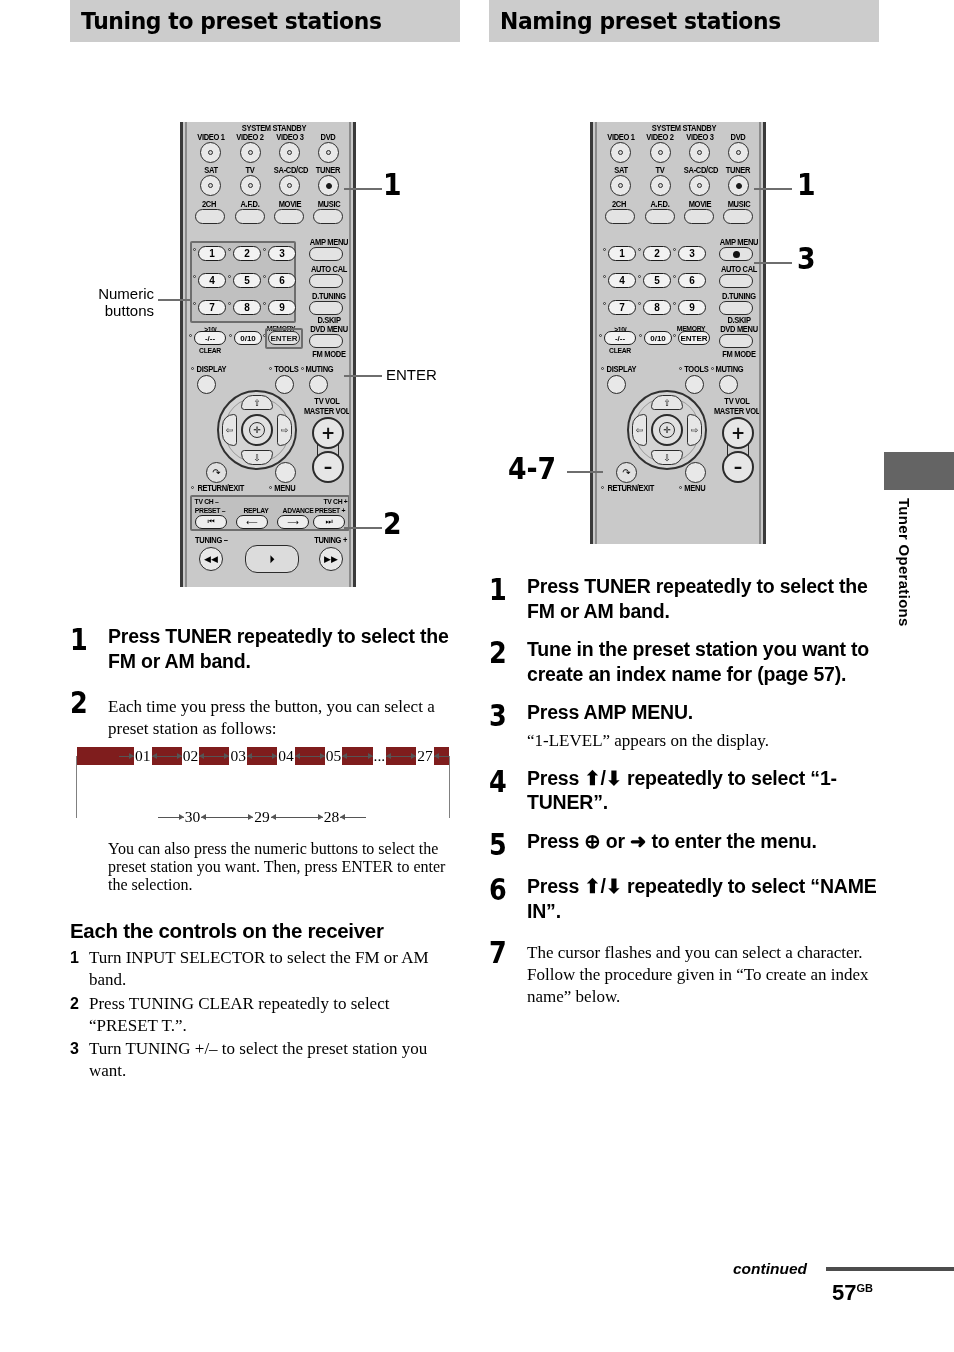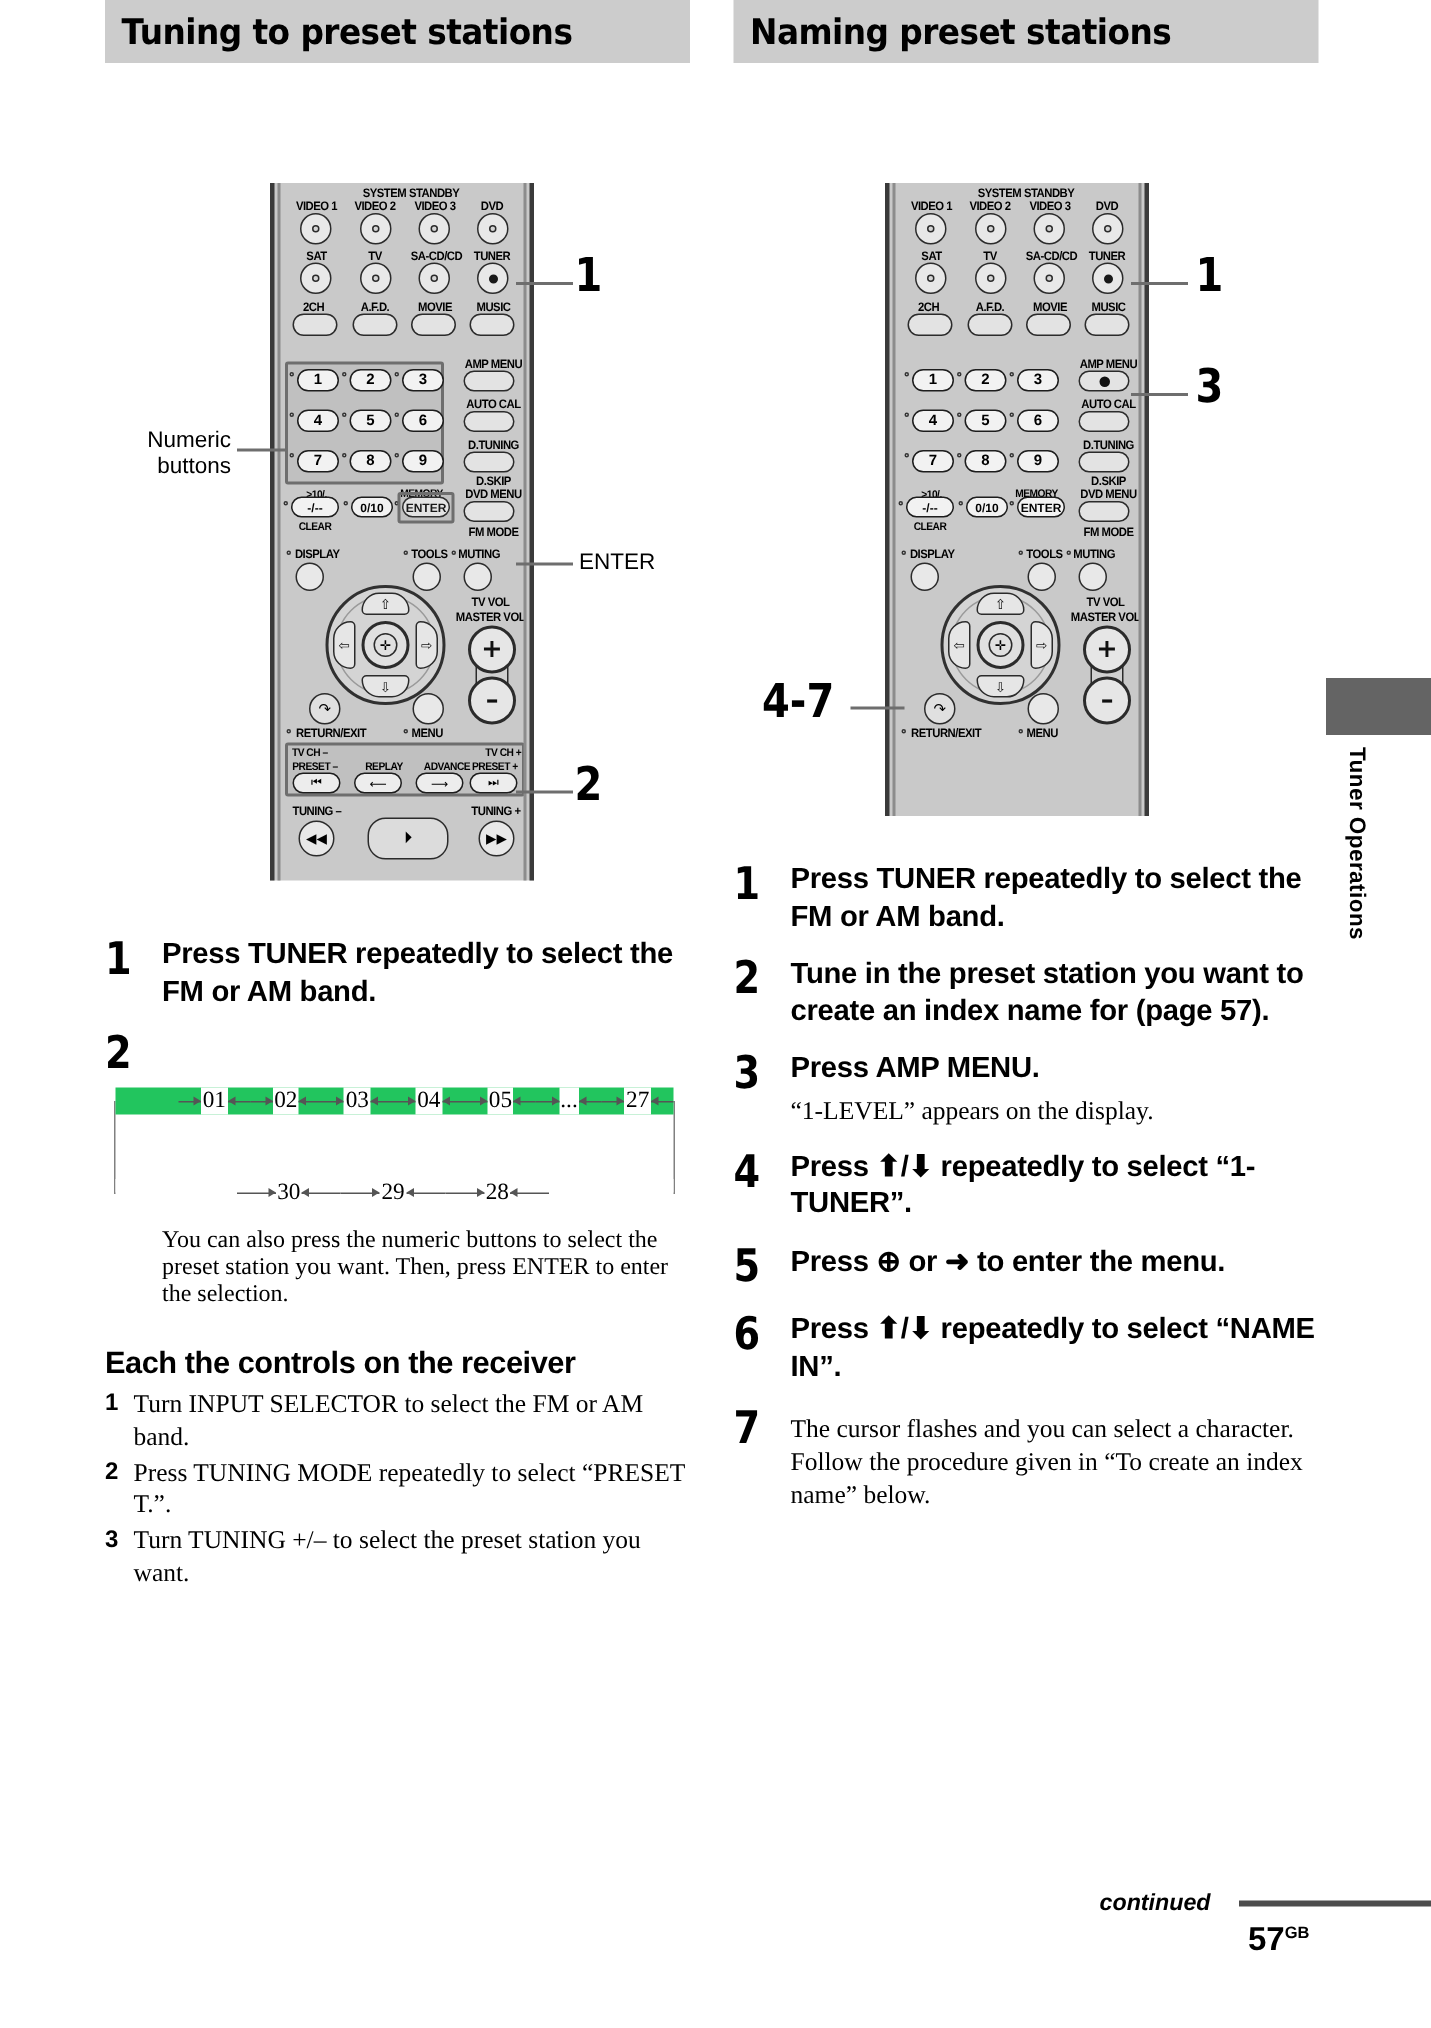--- a/index.html
+++ b/index.html
@@ -100,21 +100,21 @@
     border-top:none;
     font-family:"Liberation Serif", serif;
     font-size:15.5px;
   }
   .cycle-row {
     position:absolute;
     left:0; right:0;
     display:flex; align-items:center;
     white-space:nowrap;
   }
-  .cycle-top { top:-9px; justify-content:flex-start; padding-left:42px; background:#22c55e; }
+  .cycle-top { top:-9px; justify-content:flex-start; padding-left:42px; background:#7f1d1d; }
   .cycle-bot { bottom:-9px; justify-content:center; background:#fff; padding-right:2px;}
   .cycle-row span.num { padding:0 1px; background:#fff; }
   .arrow2 {
     display:inline-block;
     width:26px; height:9px;
     position:relative;
     margin:0 0px;
   }
   .arrow2::before {
     content:""; position:absolute; left:0; right:0; top:4px;
@@ -489,20 +489,21 @@
     <div class="step">
       <div class="num">1</div>
       <div class="body">
         <div class="head">Press TUNER repeatedly to select the FM or AM band.</div>
       </div>
     </div>
 
     <div class="step">
       <div class="num">2</div>
       <div class="body">
+        <div class="sub" style="margin-top:9px;">Each time you press the button, you can select a preset station as follows:</div>
       </div>
     </div>
 
     <div style="padding-left:6px;">
       <div class="cycle-box">
         <div class="cycle-row cycle-top">
           <span class="arrow2"></span>
             <span class="num">01</span>
           <span class="arrowL"></span>
             <span class="arrow2"></span>
@@ -542,21 +543,21 @@
 
     <div class="subhead">Each the controls on the receiver</div>
 
     <div class="minilist">
       <div class="row">
         <div class="n">1</div>
         <div class="t">Turn INPUT SELECTOR to select the FM or AM band.</div>
       </div>
       <div class="row">
         <div class="n">2</div>
-        <div class="t">Press TUNING MODE repeatedly to select “PRESET T.”.</div>
+        <div class="t">Press TUNING CLEAR repeatedly to select “PRESET T.”.</div>
       </div>
       <div class="row">
         <div class="n">3</div>
         <div class="t">Turn TUNING +/– to select the preset station you want.</div>
       </div>
     </div>
   </div>
 
   <div class="col col-right">
     <div class="sec-bar">

